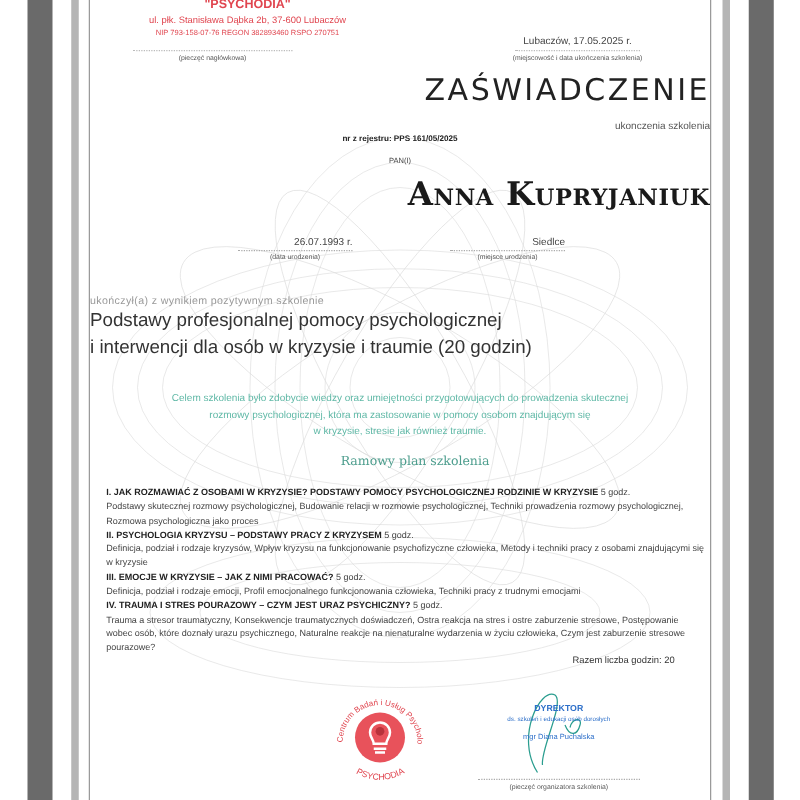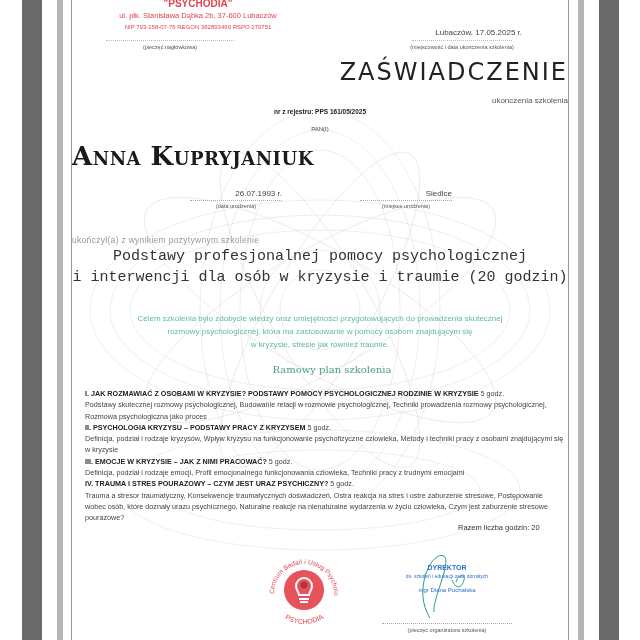--- a/index.html
+++ b/index.html
@@ -22,42 +22,42 @@
   
   .watermark { position:absolute; left:0; top:60px; width:496px; height:520px; opacity:0.35; pointer-events:none; }
 
   .hdr-stamp { position:absolute; left:16px; top:0; width:220px; text-align:center; color:#e0454f; }
   .hdr-stamp .name { font-size:10px; font-weight:bold; line-height:12px; margin-top:-2px; }
   .hdr-stamp .addr { font-size:7.5px; line-height:12px; }
   .hdr-stamp .nip { font-size:6px; line-height:10px; }
   .hdr-line { position:absolute; left:34px; top:40px; width:128px; border-top:1px dotted #bbb; }
   .hdr-caption { position:absolute; left:34px; top:44px; width:128px; text-align:center; font-size:5.5px; color:#555; }
 
-  .place-date { position:absolute; left:330px; top:28px; width:120px; text-align:right; font-size:8px; color:#444; }
+  .place-date { position:absolute; left:330px; top:28px; width:120px; text-align:center; font-size:8px; color:#444; }
   .place-line { position:absolute; left:340px; top:40px; width:100px; border-top:1px dotted #bbb; }
   .place-caption { position:absolute; left:322px; top:44px; width:136px; text-align:center; font-size:5.5px; color:#555; }
 
   .title { position:absolute; left:0; width:496px; top:58px; text-align:right;
     font-family:"DejaVu Sans", sans-serif; font-weight:normal; font-size:24px; letter-spacing:2px; color:#222; }
   .subtitle { position:absolute; left:0; width:496px; top:96px; text-align:right; font-size:8px; color:#555; }
   .regno { position:absolute; left:0; width:496px; top:108px; text-align:center; font-size:6.5px; font-weight:bold; color:#222; }
   .pan { position:absolute; left:0; width:496px; top:126px; text-align:center; font-size:6px; color:#444; }
-  .person { position:absolute; left:0; width:496px; top:141px; text-align:left;
+  .person { position:absolute; left:0; width:496px; top:141px; text-align:right;
     font-family:"DejaVu Serif", serif; font-weight:bold; font-size:26px; letter-spacing:0.5px; color:#1a1a1a; font-variant:small-caps; }
 
   .dob { position:absolute; left:118px; top:189px; width:92px; text-align:right; font-size:8px; color:#444; }
   .dob-line { position:absolute; left:118px; top:200px; width:92px; border-top:1px dotted #aaa; }
   .dob-cap { position:absolute; left:118px; top:203px; width:92px; text-align:center; font-size:5.5px; color:#555; }
   .pob { position:absolute; left:288px; top:189px; width:92px; text-align:right; font-size:8px; color:#444; }
   .pob-line { position:absolute; left:288px; top:200px; width:92px; border-top:1px dotted #aaa; }
   .pob-cap { position:absolute; left:282px; top:203px; width:104px; text-align:center; font-size:5.5px; color:#555; }
 
   .completed { position:absolute; left:0; width:496px; top:235px; font-size:8.5px; color:#999; letter-spacing:0.3px; }
-  .course { position:absolute; left:0; width:496px; top:246px; text-align:center;
-    font-family:Liberation Mono, monospace; font-size:15px; line-height:21px; color:#333; }
+  .course { position:absolute; left:0; width:496px; top:246px; 
+    font-family:Liberation Sans, sans-serif; font-size:15px; line-height:21px; color:#333; }
 
   .aim { position:absolute; left:20px; width:456px; top:312px; text-align:center; font-size:8px; line-height:13px; color:#5fb8a6; }
   .plan-title { position:absolute; left:12px; width:496px; top:364px; text-align:center; font-family:"DejaVu Serif", serif; font-size:10px; color:#4e9e8e; }
 
   .plan { position:absolute; left:13px; width:480px; top:388px; font-size:7.2px; line-height:11.3px; color:#444; }
   .plan .mod { font-weight:bold; color:#222; }
   .plan .hrs { font-weight:normal; color:#444; }
   .total { position:absolute; left:340px; top:523px; font-size:7.5px; font-weight:normal; color:#333;padding-left:46px; }
 
   .seal { position:absolute; left:188px; top:542px; width:88px; height:96px; }

